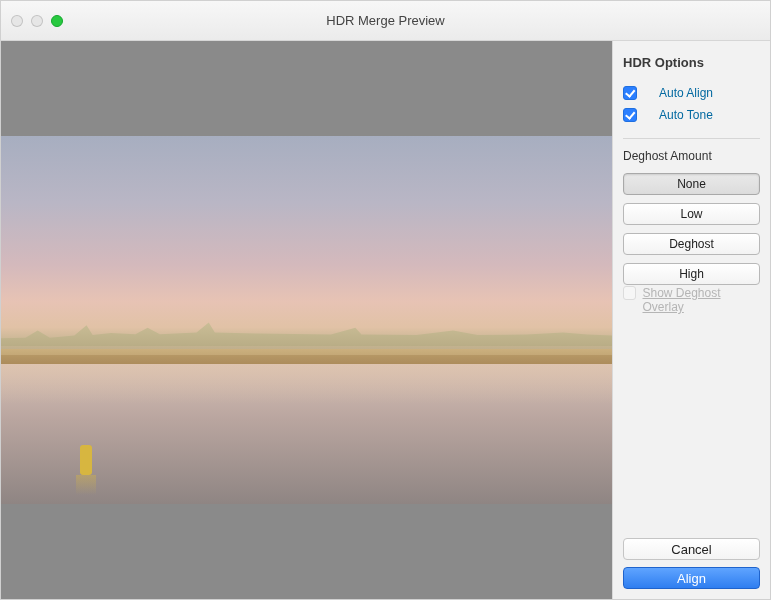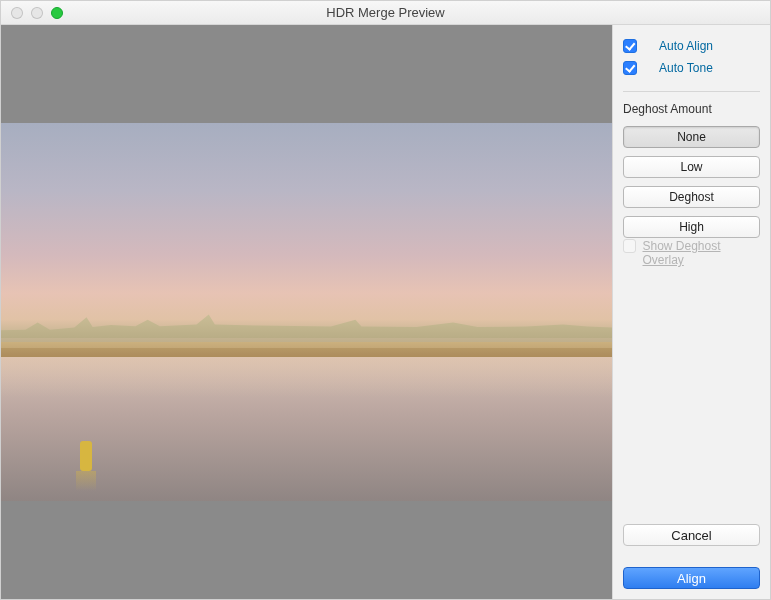--- a/index.html
+++ b/index.html
@@ -11,21 +11,21 @@
   }
   .window {
     width: 771px;
     height: 600px;
     position: relative;
     display: flex;
     flex-direction: column;
     border: 1px solid #d0d0d0;
   }
   .titlebar {
-    height: 24px;
+    height: 40px;
     background: linear-gradient(#f7f7f7, #ebebeb);
     border-bottom: 1px solid #d6d6d6;
     display: flex;
     align-items: center;
     position: relative;
   }
   .traffic-lights {
     display: flex;
     gap: 8px;
     padding-left: 10px;
@@ -231,21 +231,21 @@
     align-items: flex-start;
     gap: 6px;
     font-size: 12px;
     color: #b5b5b5;
     text-decoration: underline;
   }
   .spacer { flex: 1; }
   .footer-btns {
     display: flex;
     flex-direction: column;
-    gap: 21px;
+    gap: 7px;
   }
   .btn {
     height: 22px;
     border-radius: 4px;
     font-size: 13px;
     display: flex;
     align-items: center;
     justify-content: center;
     cursor: pointer;
   }
@@ -280,20 +280,21 @@
       <div class="preview-image">
         <div class="skyline"></div>
         <div class="bridge"></div>
         <div class="water"></div>
         <div class="reflection"></div>
         <div class="buoy"></div>
       </div>
     </div>
 
     <div class="sidebar">
+      <div class="section-title">HDR Options</div>
 
       <div class="check-row">
         <span class="mac-checkbox checked"></span>
         <span>Auto Align</span>
       </div>
 
       <div class="check-row">
         <span class="mac-checkbox checked"></span>
         <span>Auto Tone</span>
       </div>

